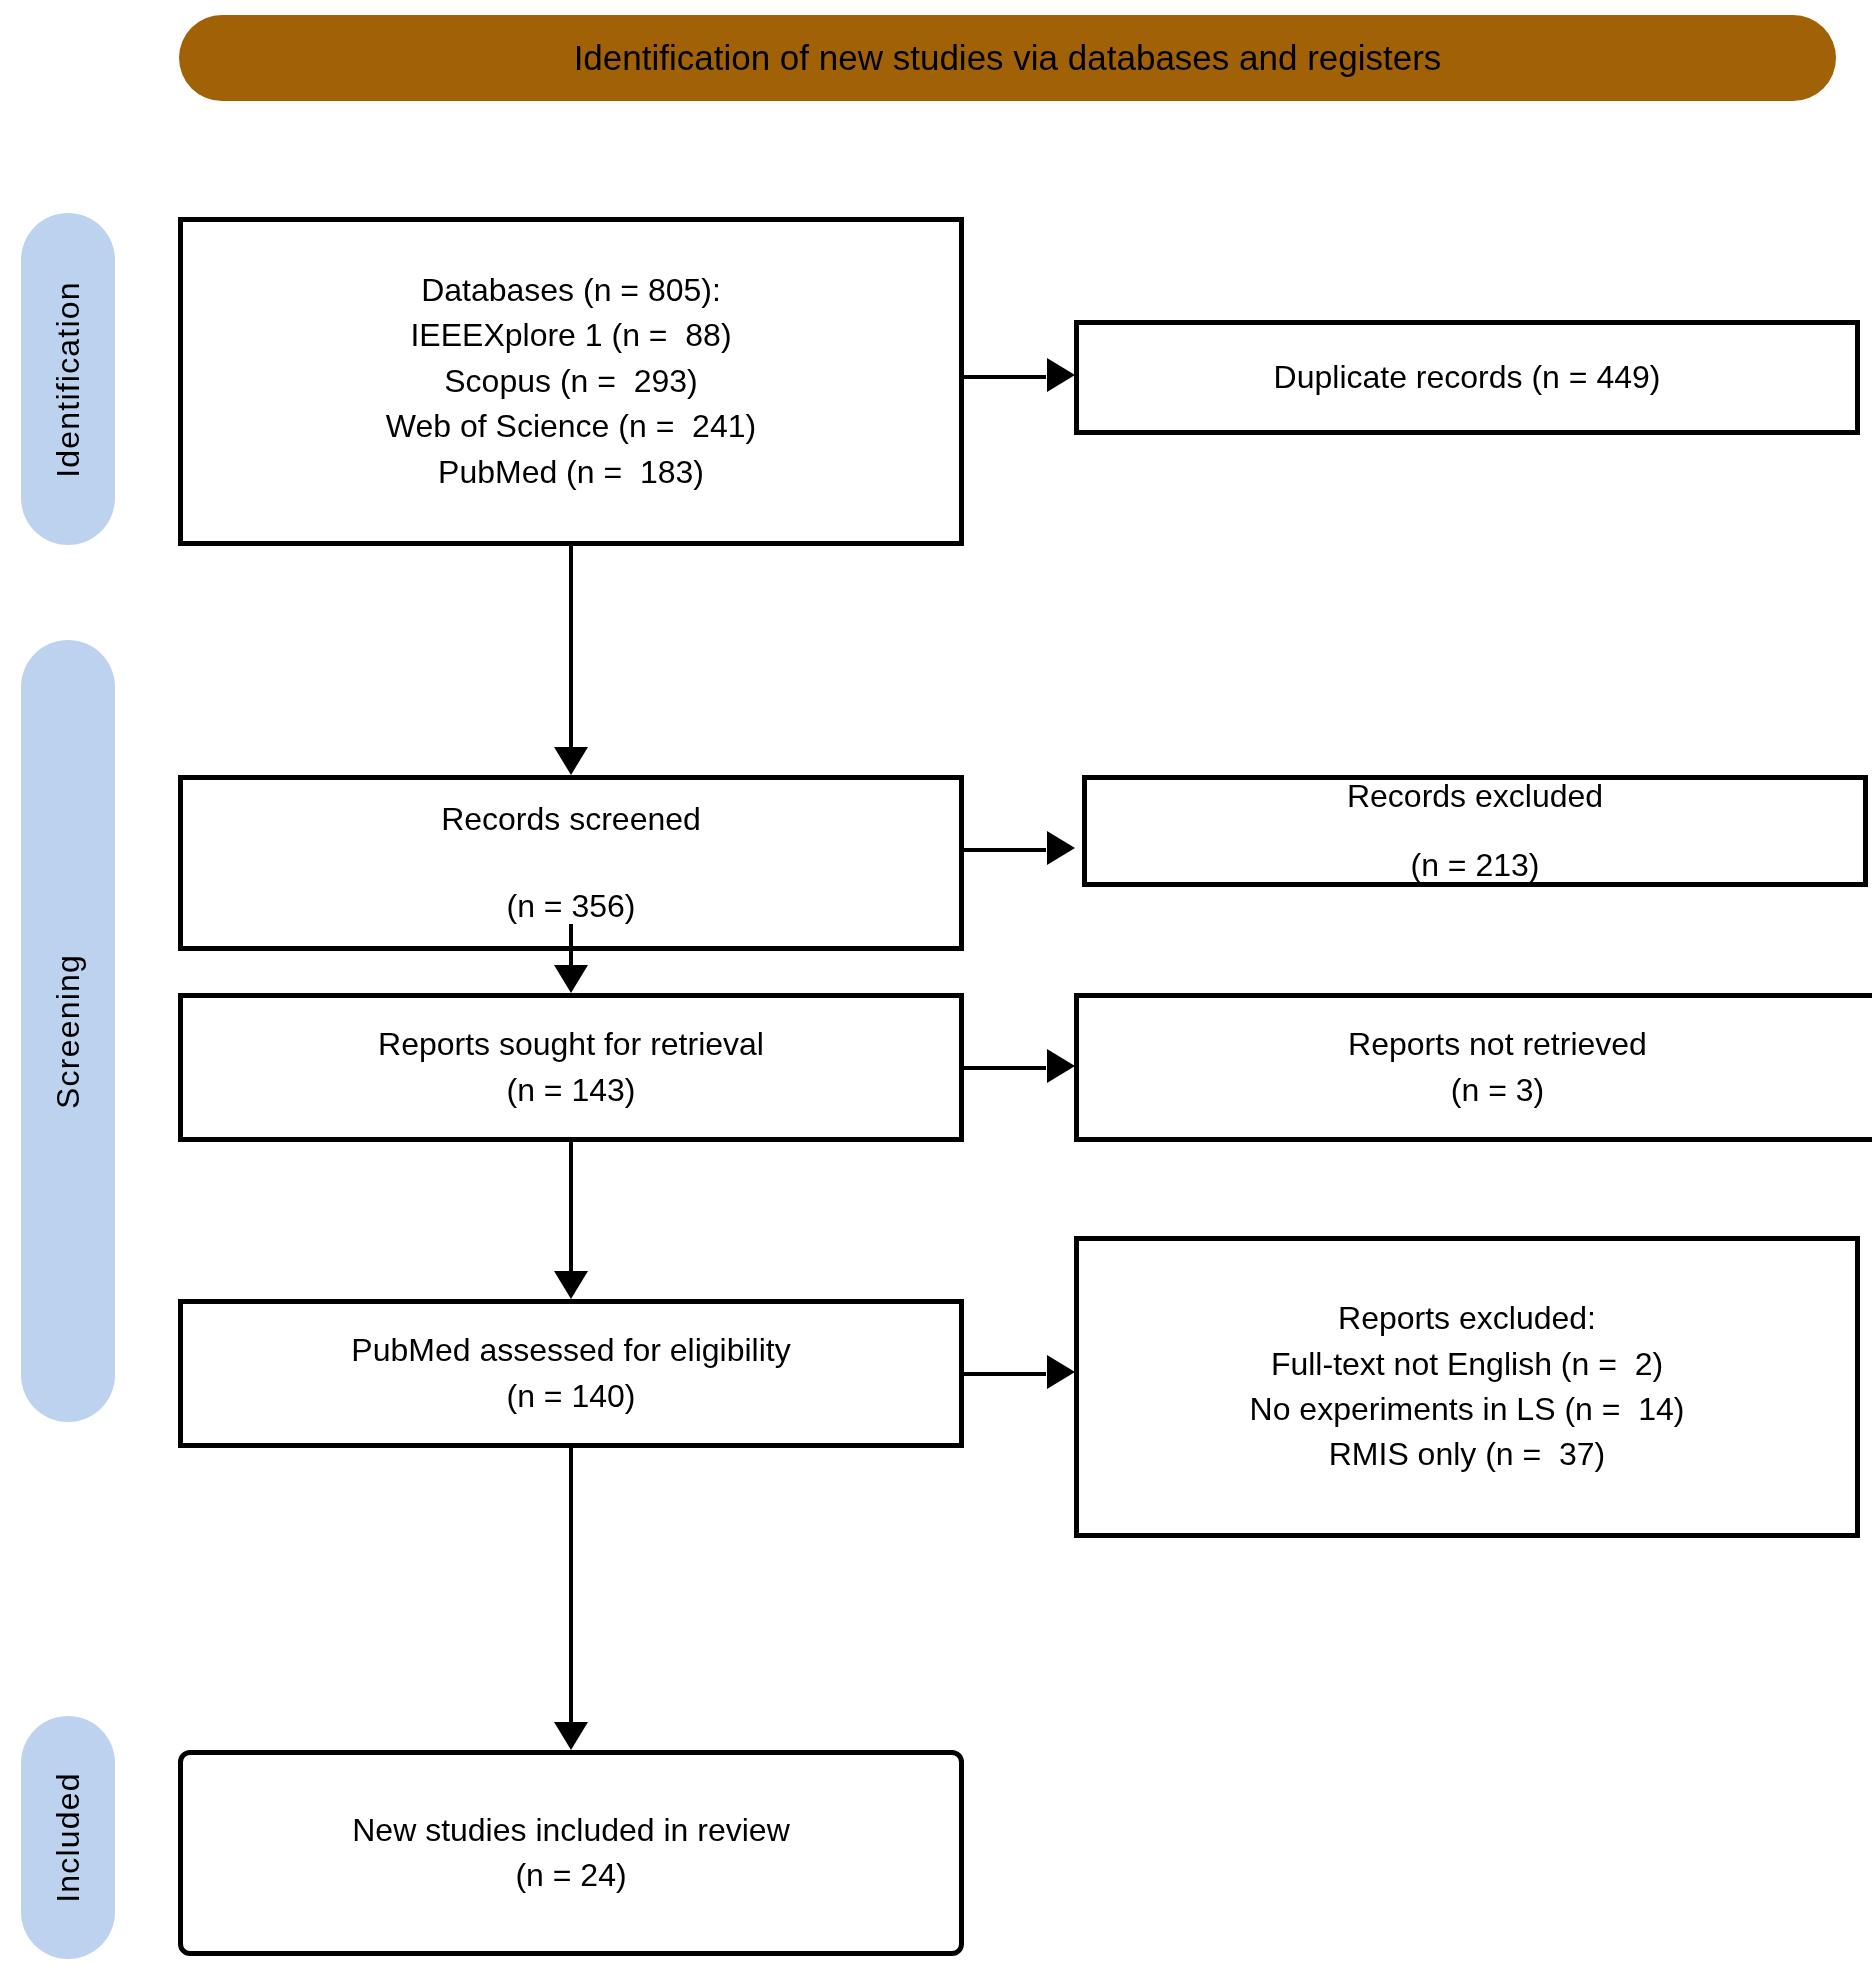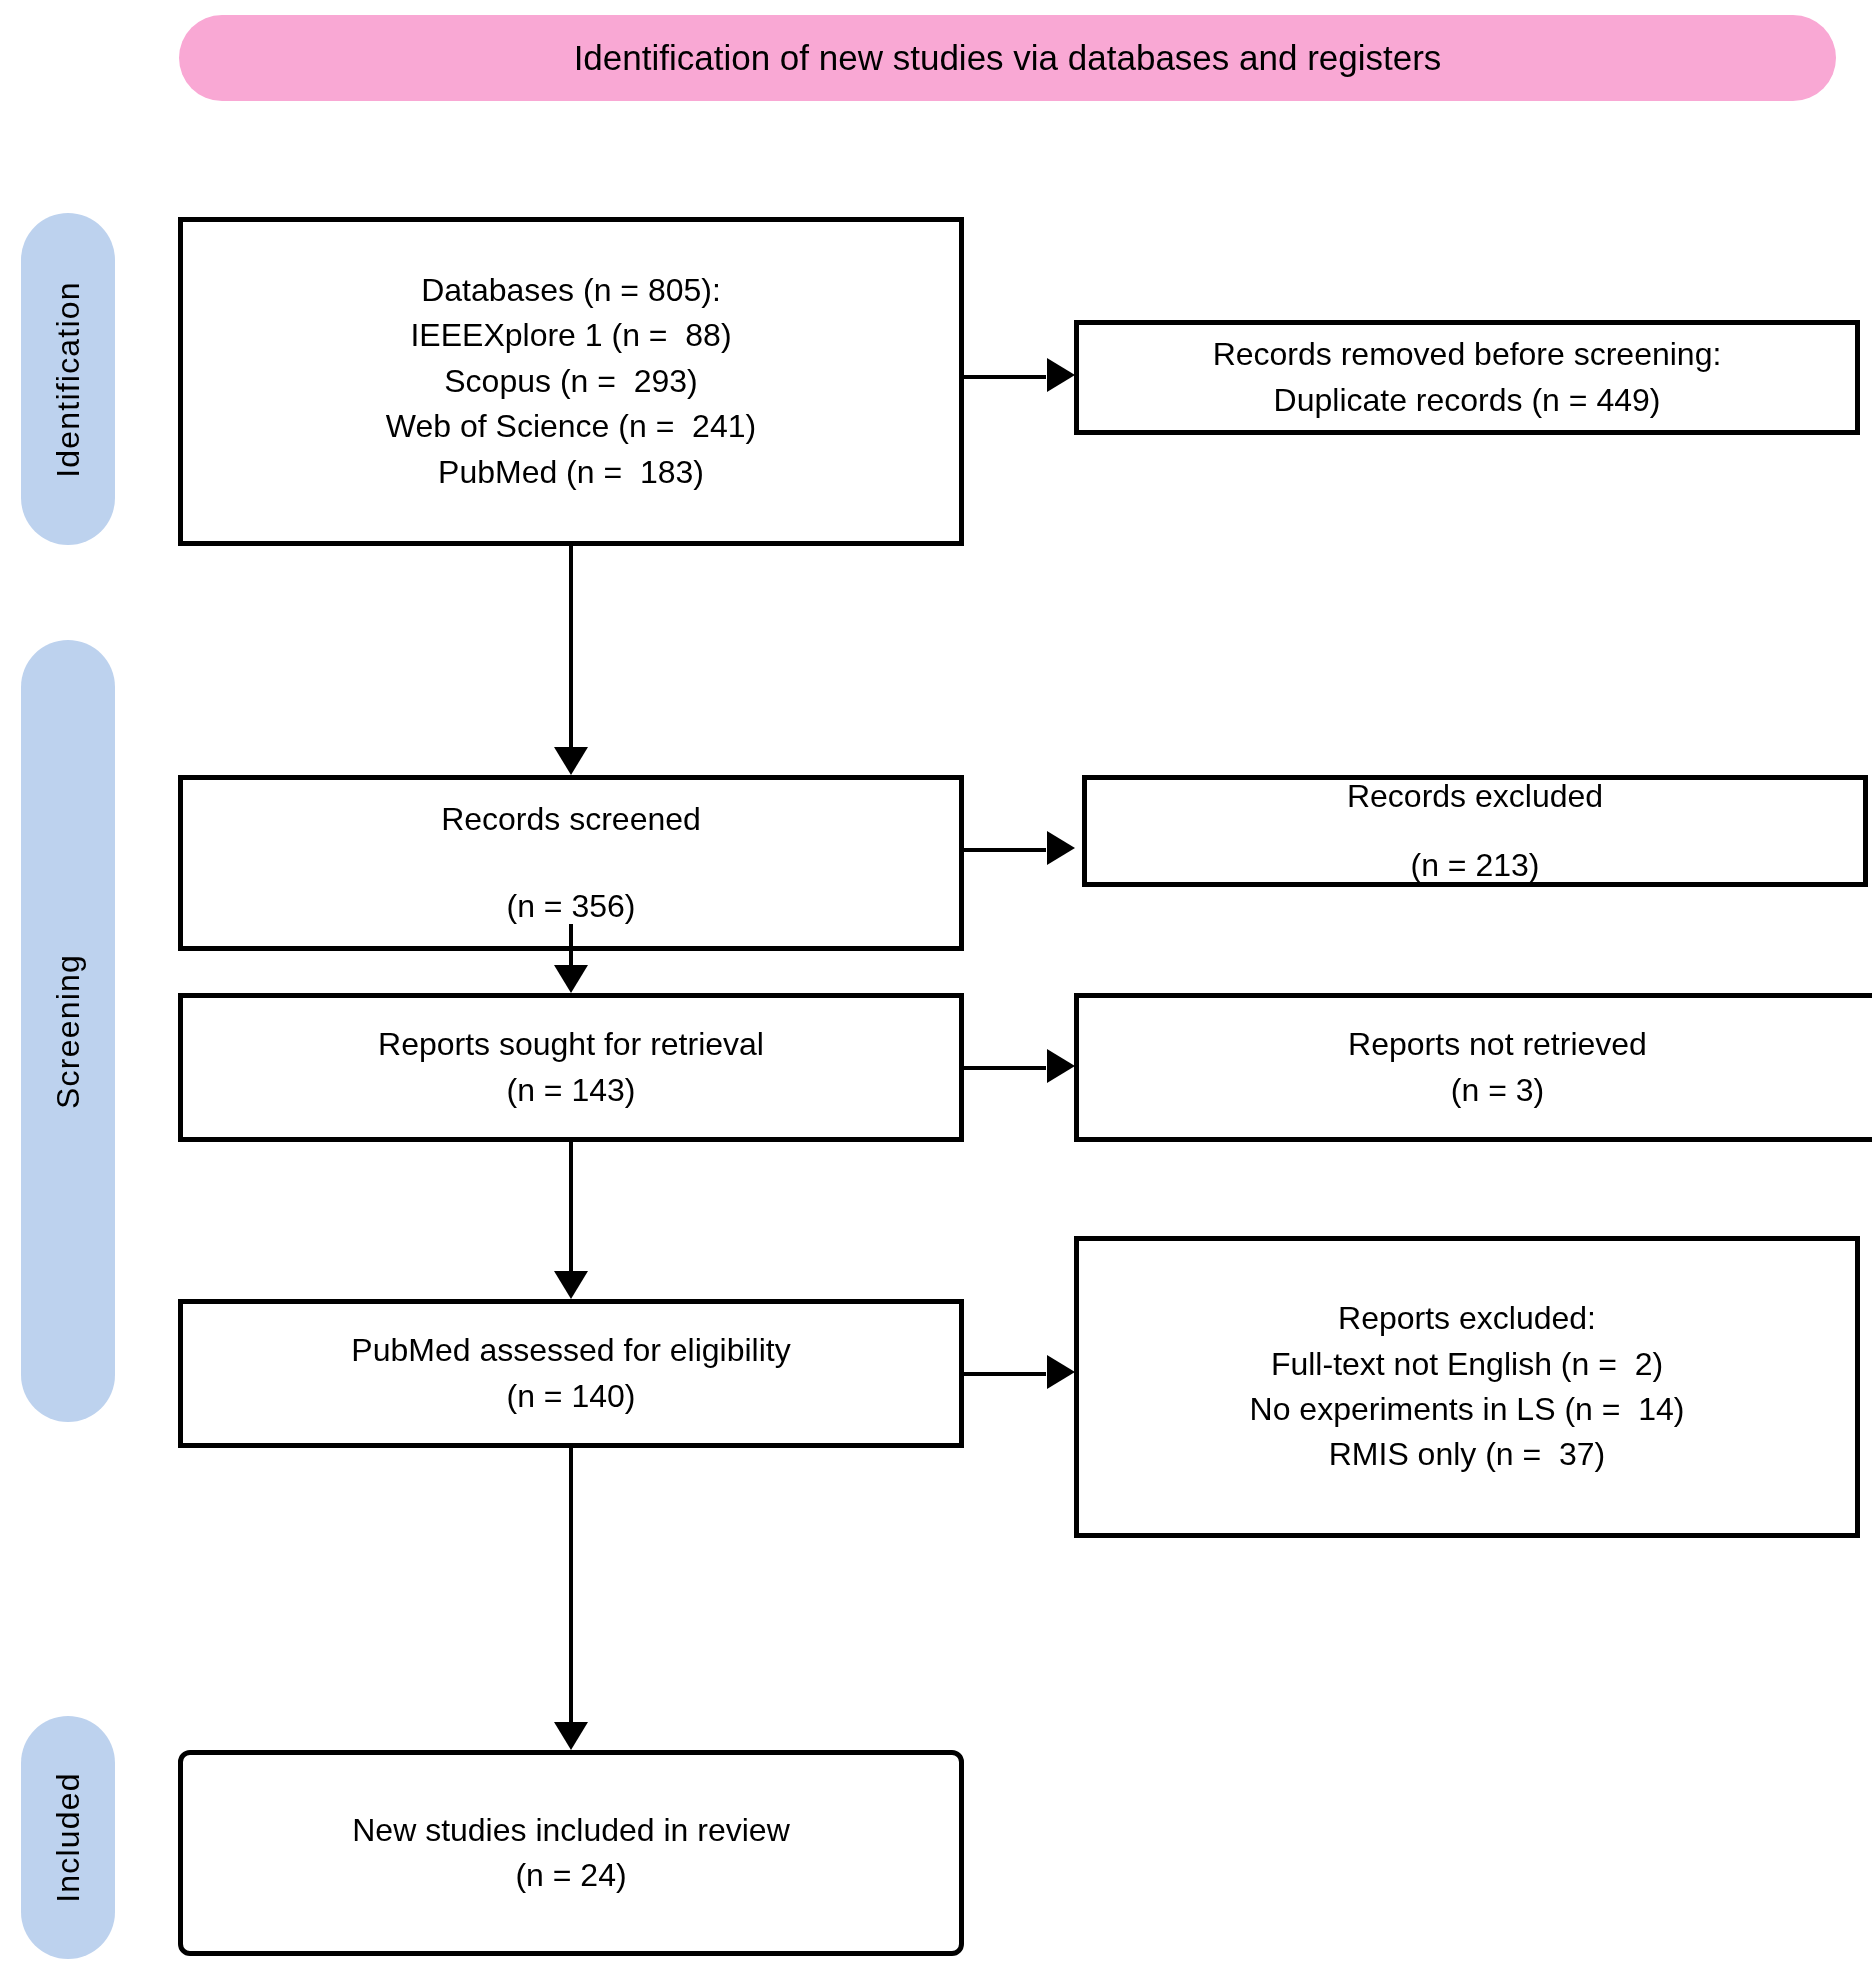--- a/index.html
+++ b/index.html
@@ -19,21 +19,21 @@
     overflow: hidden;
   }
 
   
   .header-banner {
     position: absolute;
     left: 179px;
     top: 15px;
     width: 1657px;
     height: 86px;
-    background: #f9a8d4;
+    background: #a16207;
     border-radius: 44px;
     display: flex;
     align-items: center;
     justify-content: center;
   }
   .header-banner .header-title {
     font-size: 35px;
     color: #000;
     letter-spacing: 0px;
     white-space: nowrap;
@@ -162,21 +162,20 @@
 
   <div class="flow-box" id="box-identified">
     <span class="line">Databases (n = 805):</span>
     <span class="line">IEEEXplore 1 (n =  88)</span>
     <span class="line">Scopus (n =  293)</span>
     <span class="line">Web of Science (n =  241)</span>
     <span class="line">PubMed (n =  183)</span>
   </div>
 
   <div class="flow-box" id="box-removed">
-    <span class="line">Records removed before screening:</span>
     <span class="line">Duplicate records (n = 449)</span>
   </div>
 
   <div class="flow-box" id="box-screened">
     <span class="line">Records screened</span>
     <span class="line">(n = 356)</span>
   </div>
 
   <div class="flow-box" id="box-excluded-records">
     <span class="line">Records excluded</span>

